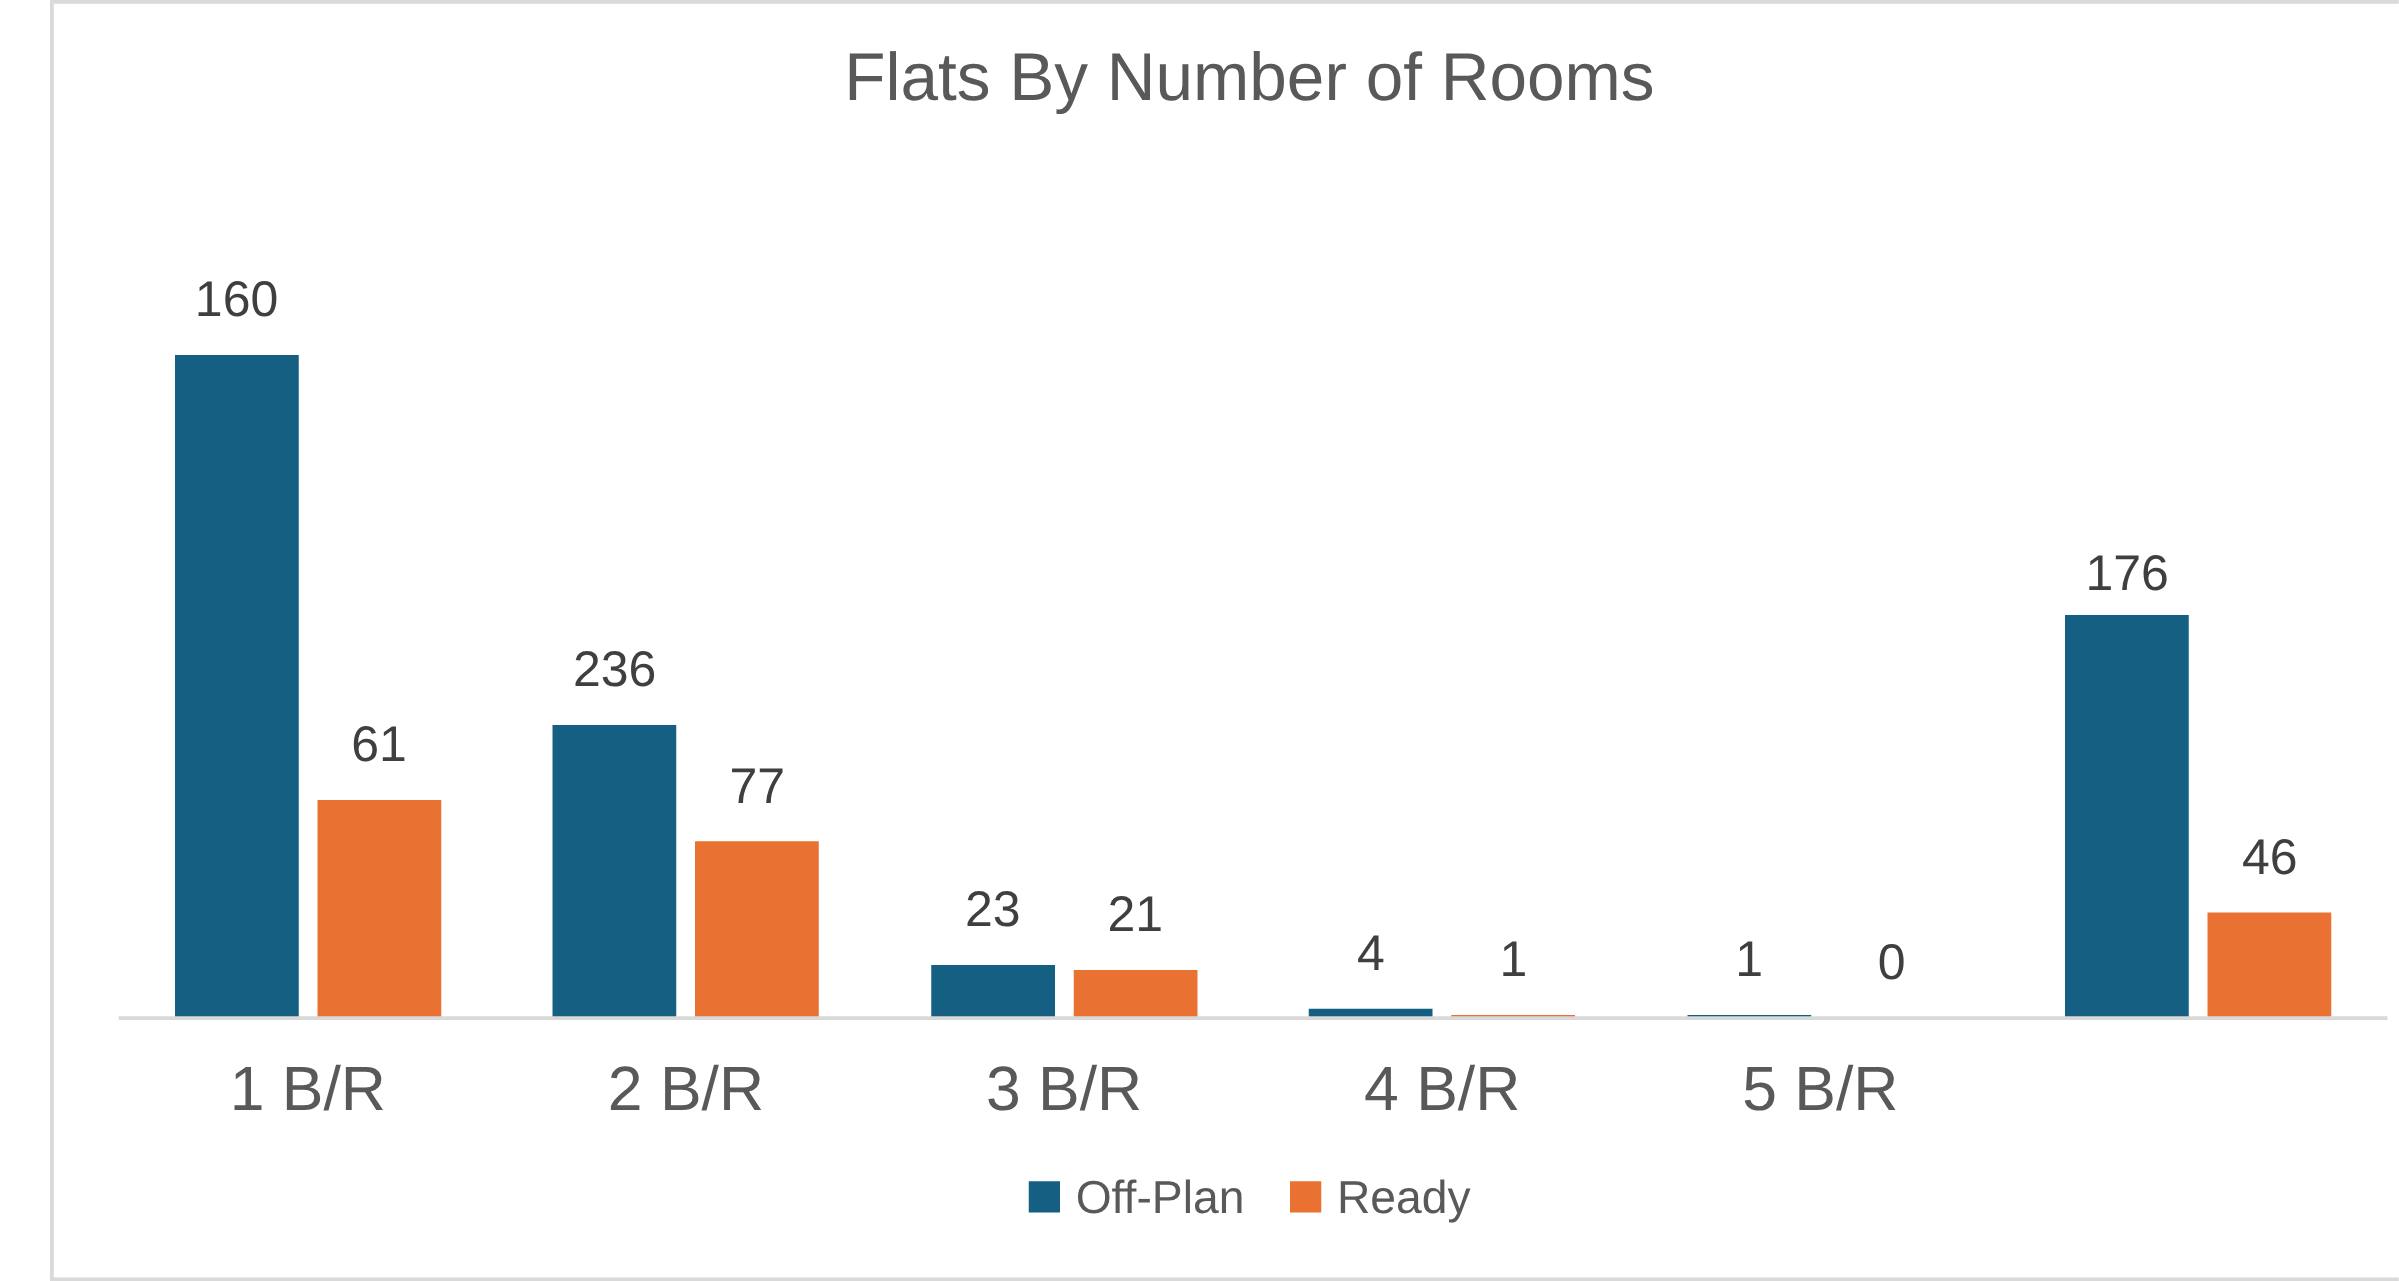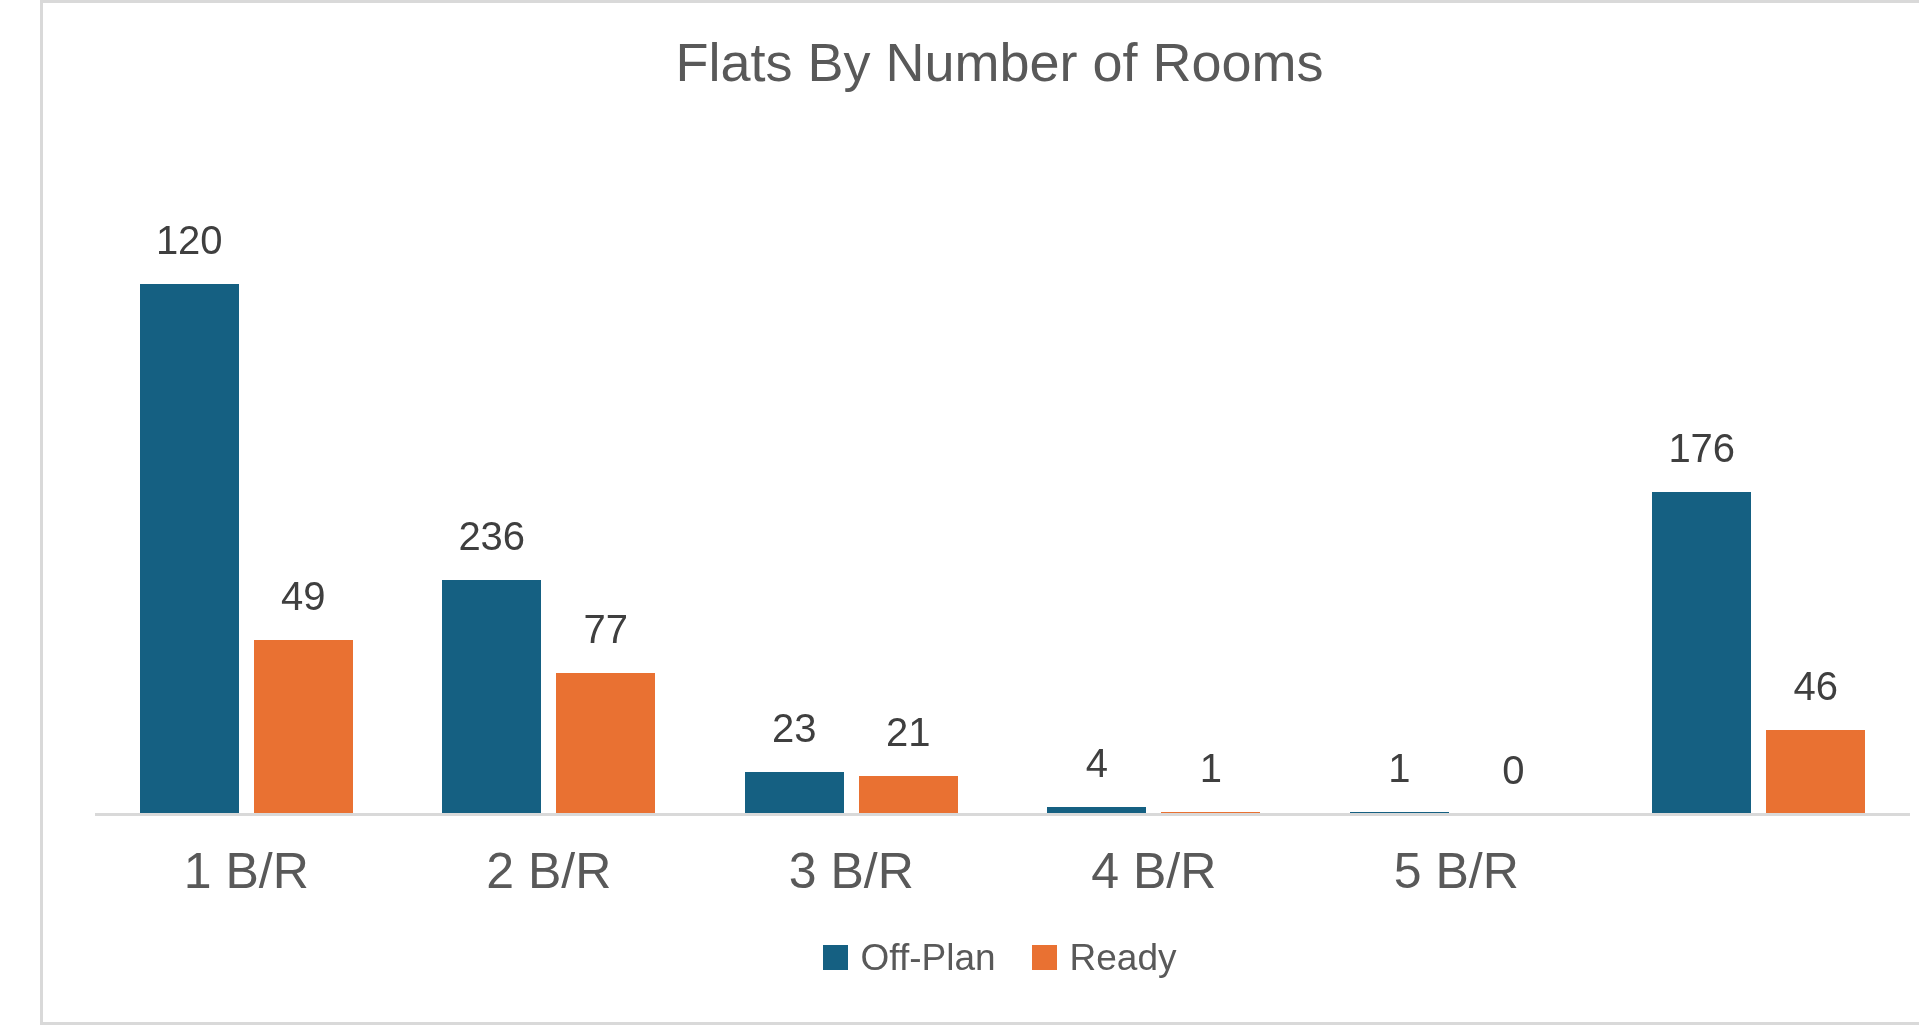--- a/index.html
+++ b/index.html
@@ -86,40 +86,40 @@
 </style>
 </head>
 <body>
 
 <div class="chart-card">
 
   <div class="chart-title">Flats By Number of Rooms</div>
 
   <div class="plot-area">
       <div class="bar" style="left: 44.75px; width: 99px; height: 530px; background: rgb(21, 96, 130);"></div>
-      <div class="data-label" style="left: 94.25px; bottom: 554px;">120</div>
+      <div class="data-label" style="left: 94.25px; bottom: 554px;">160</div>
       <div class="bar" style="left: 158.75px; width: 99px; height: 174px; background: rgb(233, 113, 50);"></div>
-      <div class="data-label" style="left: 208.25px; bottom: 198px;">49</div>
+      <div class="data-label" style="left: 208.25px; bottom: 198px;">61</div>
       <div class="bar" style="left: 347.25px; width: 99px; height: 234px; background: rgb(21, 96, 130);"></div>
       <div class="data-label" style="left: 396.75px; bottom: 258px;">236</div>
       <div class="bar" style="left: 461.25px; width: 99px; height: 141px; background: rgb(233, 113, 50);"></div>
       <div class="data-label" style="left: 510.75px; bottom: 165px;">77</div>
       <div class="bar" style="left: 649.75px; width: 99px; height: 42px; background: rgb(21, 96, 130);"></div>
       <div class="data-label" style="left: 699.25px; bottom: 66px;">23</div>
       <div class="bar" style="left: 763.75px; width: 99px; height: 38px; background: rgb(233, 113, 50);"></div>
       <div class="data-label" style="left: 813.25px; bottom: 62px;">21</div>
       <div class="bar" style="left: 952.25px; width: 99px; height: 7px; background: rgb(21, 96, 130);"></div>
       <div class="data-label" style="left: 1001.75px; bottom: 31px;">4</div>
       <div class="bar" style="left: 1066.25px; width: 99px; height: 2px; background: rgb(233, 113, 50);"></div>
       <div class="data-label" style="left: 1115.75px; bottom: 26px;">1</div>
       <div class="bar" style="left: 1254.75px; width: 99px; height: 2px; background: rgb(21, 96, 130);"></div>
       <div class="data-label" style="left: 1304.25px; bottom: 26px;">1</div>
       <div class="data-label" style="left: 1418.25px; bottom: 24px;">0</div>
       <div class="bar" style="left: 1557.25px; width: 99px; height: 322px; background: rgb(21, 96, 130);"></div>
-      <div class="data-label" style="left: 1606.75px; bottom: 346px;">176</div>
+      <div class="data-label" style="left: 1606.75px; bottom: 335px;">176</div>
       <div class="bar" style="left: 1671.25px; width: 99px; height: 84px; background: rgb(233, 113, 50);"></div>
       <div class="data-label" style="left: 1720.75px; bottom: 108px;">46</div>
     </div>
 
   <div class="x-axis-line"></div>
 
   <div class="x-labels">
       <div class="x-cat-label" style="left: 0px; width: 302.5px;">1 B/R</div>
       <div class="x-cat-label" style="left: 302.5px; width: 302.5px;">2 B/R</div>
       <div class="x-cat-label" style="left: 605px; width: 302.5px;">3 B/R</div>

